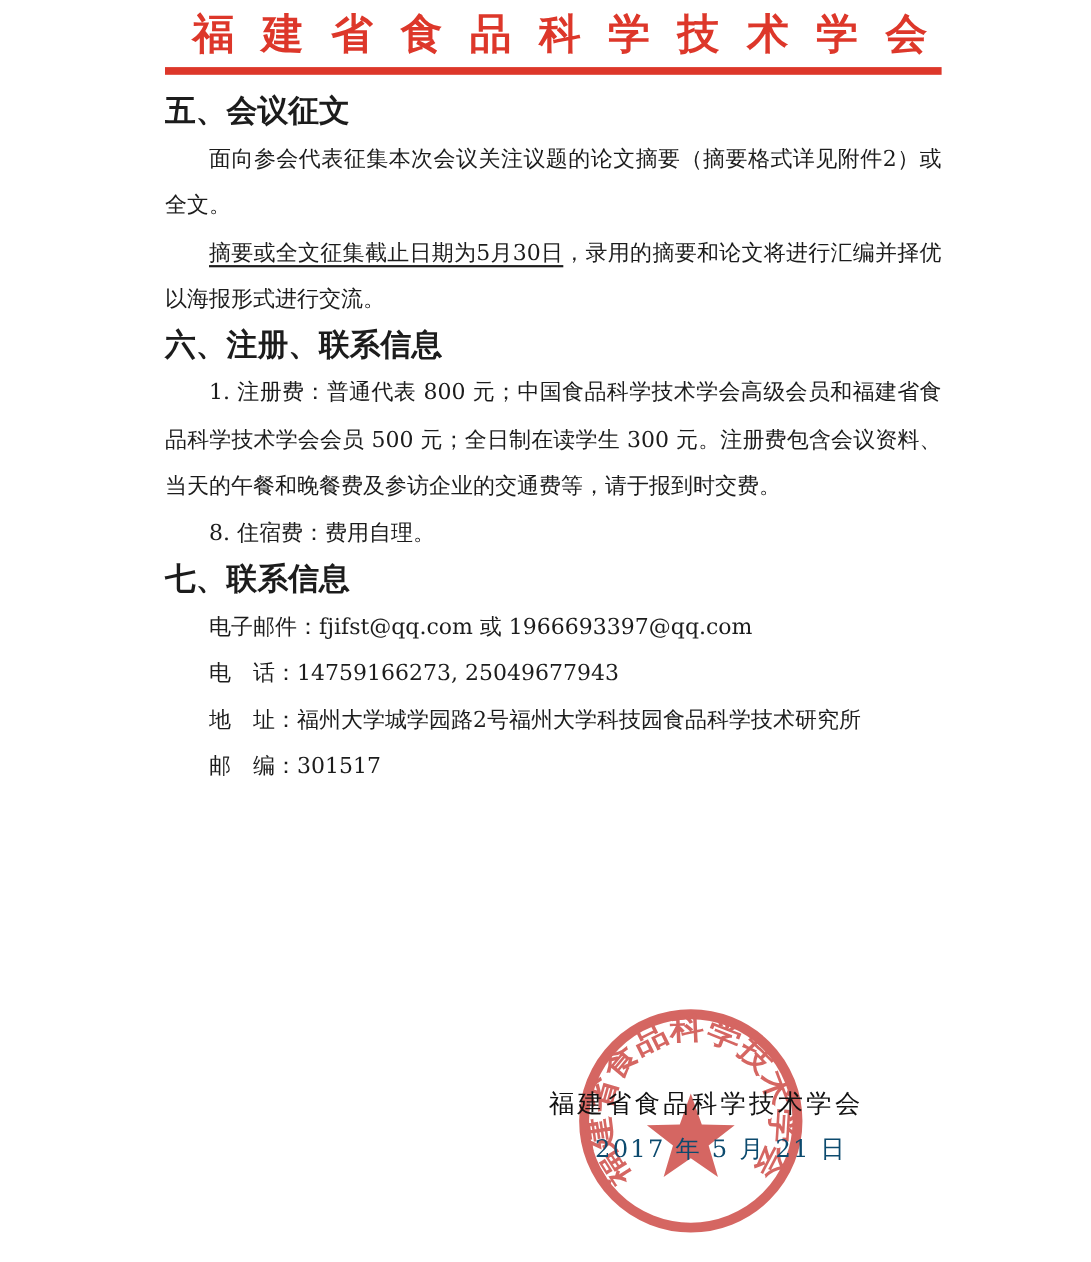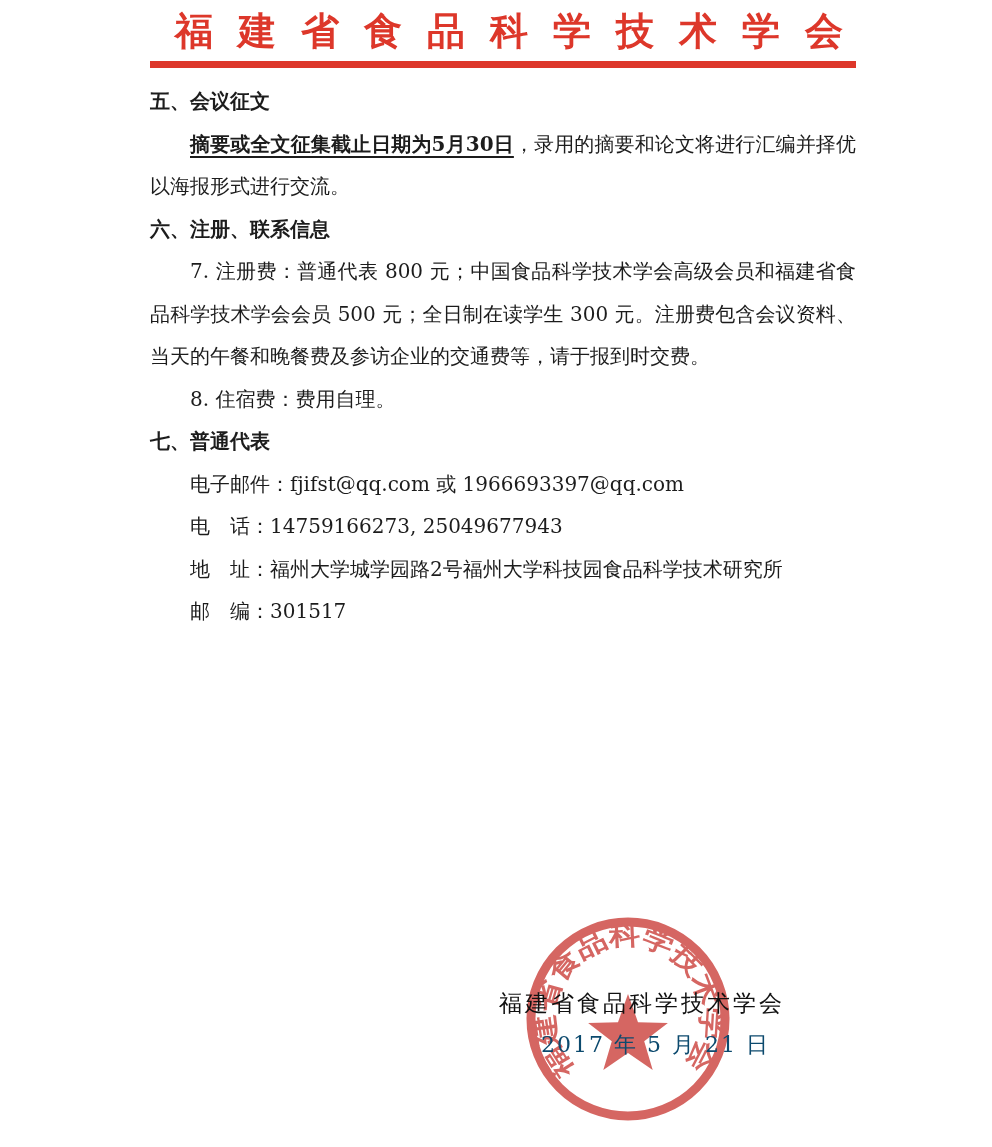--- a/index.html
+++ b/index.html
@@ -33,30 +33,30 @@
     margin-top:5px;
   }
   
   .content{
     margin-top:12px;
     font-size:20px;
     line-height:42.5px;
     text-align:justify;
   }
   .sec-heading{
-    font-size:20px;
+    font-size:28px;
     font-weight:bold;
     margin:0;
   }
   .para{
     margin:0;
     text-indent:2em;
   }
   .deadline{
-    font-weight:bold;
+    font-weight:normal;
     text-decoration:underline;
     text-underline-offset:5px;
   }
   .contact-line{
     margin:0;
     text-indent:2em;
     white-space:nowrap;
   }
   .contact-label{ }
   .contact-value{ }
@@ -91,27 +91,28 @@
 <body>
 
 <div class="doc">
 
   <div class="org-title">福建省食品科学技术学会</div>
   <div class="red-rule"></div>
 
   <div class="content">
 
     <p class="sec-heading">五、会议征文</p>
+    <p class="para">面向参会代表征集本次会议关注议题的论文摘要（摘要格式详见附件2）或全文。</p>
     <p class="para"><span class="deadline">摘要或全文征集截止日期为5月30日</span><span>，录用的摘要和论文将进行汇编并择优以海报形式进行交流。</span></p>
 
     <p class="sec-heading">六、注册、联系信息</p>
-    <p class="para">7. 注册费：普通代表 800 元；中国食品科学技术学会高级会员和福建省食品科学技术学会会员 500 元；全日制在读学生 300 元。注册费包含会议资料、当天的午餐和晚餐费及参访企业的交通费等，请于报到时交费。</p>
+    <p class="para">1. 注册费：普通代表 800 元；中国食品科学技术学会高级会员和福建省食品科学技术学会会员 500 元；全日制在读学生 300 元。注册费包含会议资料、当天的午餐和晚餐费及参访企业的交通费等，请于报到时交费。</p>
     <p class="para">8. 住宿费：费用自理。</p>
 
-    <p class="sec-heading">七、普通代表</p>
+    <p class="sec-heading">七、联系信息</p>
 
 
     <p class="contact-line"><span class="contact-label">电子邮件：</span><span class="contact-value">fjifst@qq.com 或 1966693397@qq.com</span></p>
 
     <p class="contact-line"><span class="contact-label">电　话：</span><span class="contact-value">14759166273, 25049677943</span></p>
 
     <p class="contact-line"><span class="contact-label">地　址：</span><span class="contact-value">福州大学城学园路2号福州大学科技园食品科学技术研究所</span></p>
 
     <p class="contact-line"><span class="contact-label">邮　编：</span><span class="contact-value">301517</span></p>
 

